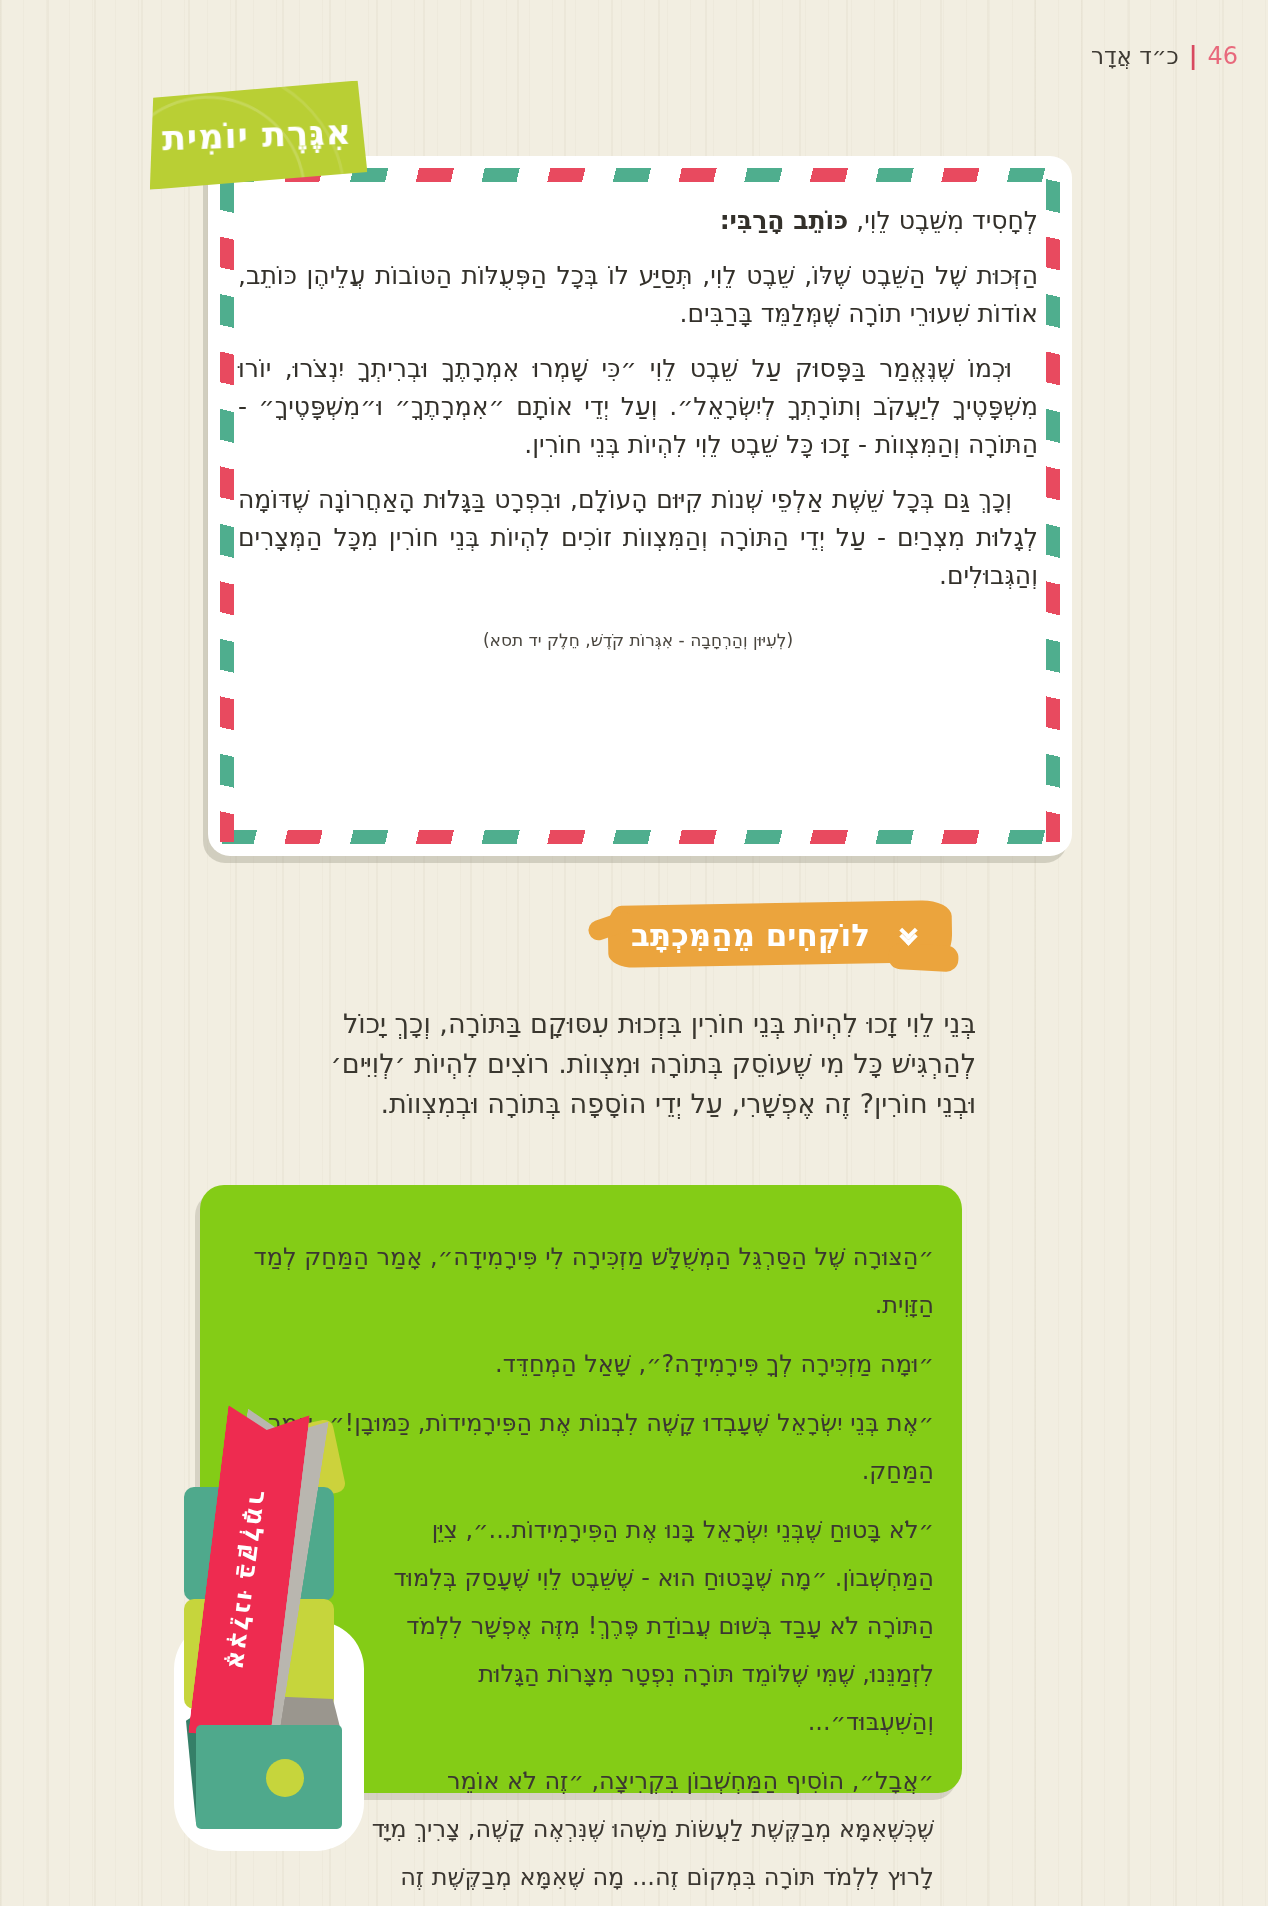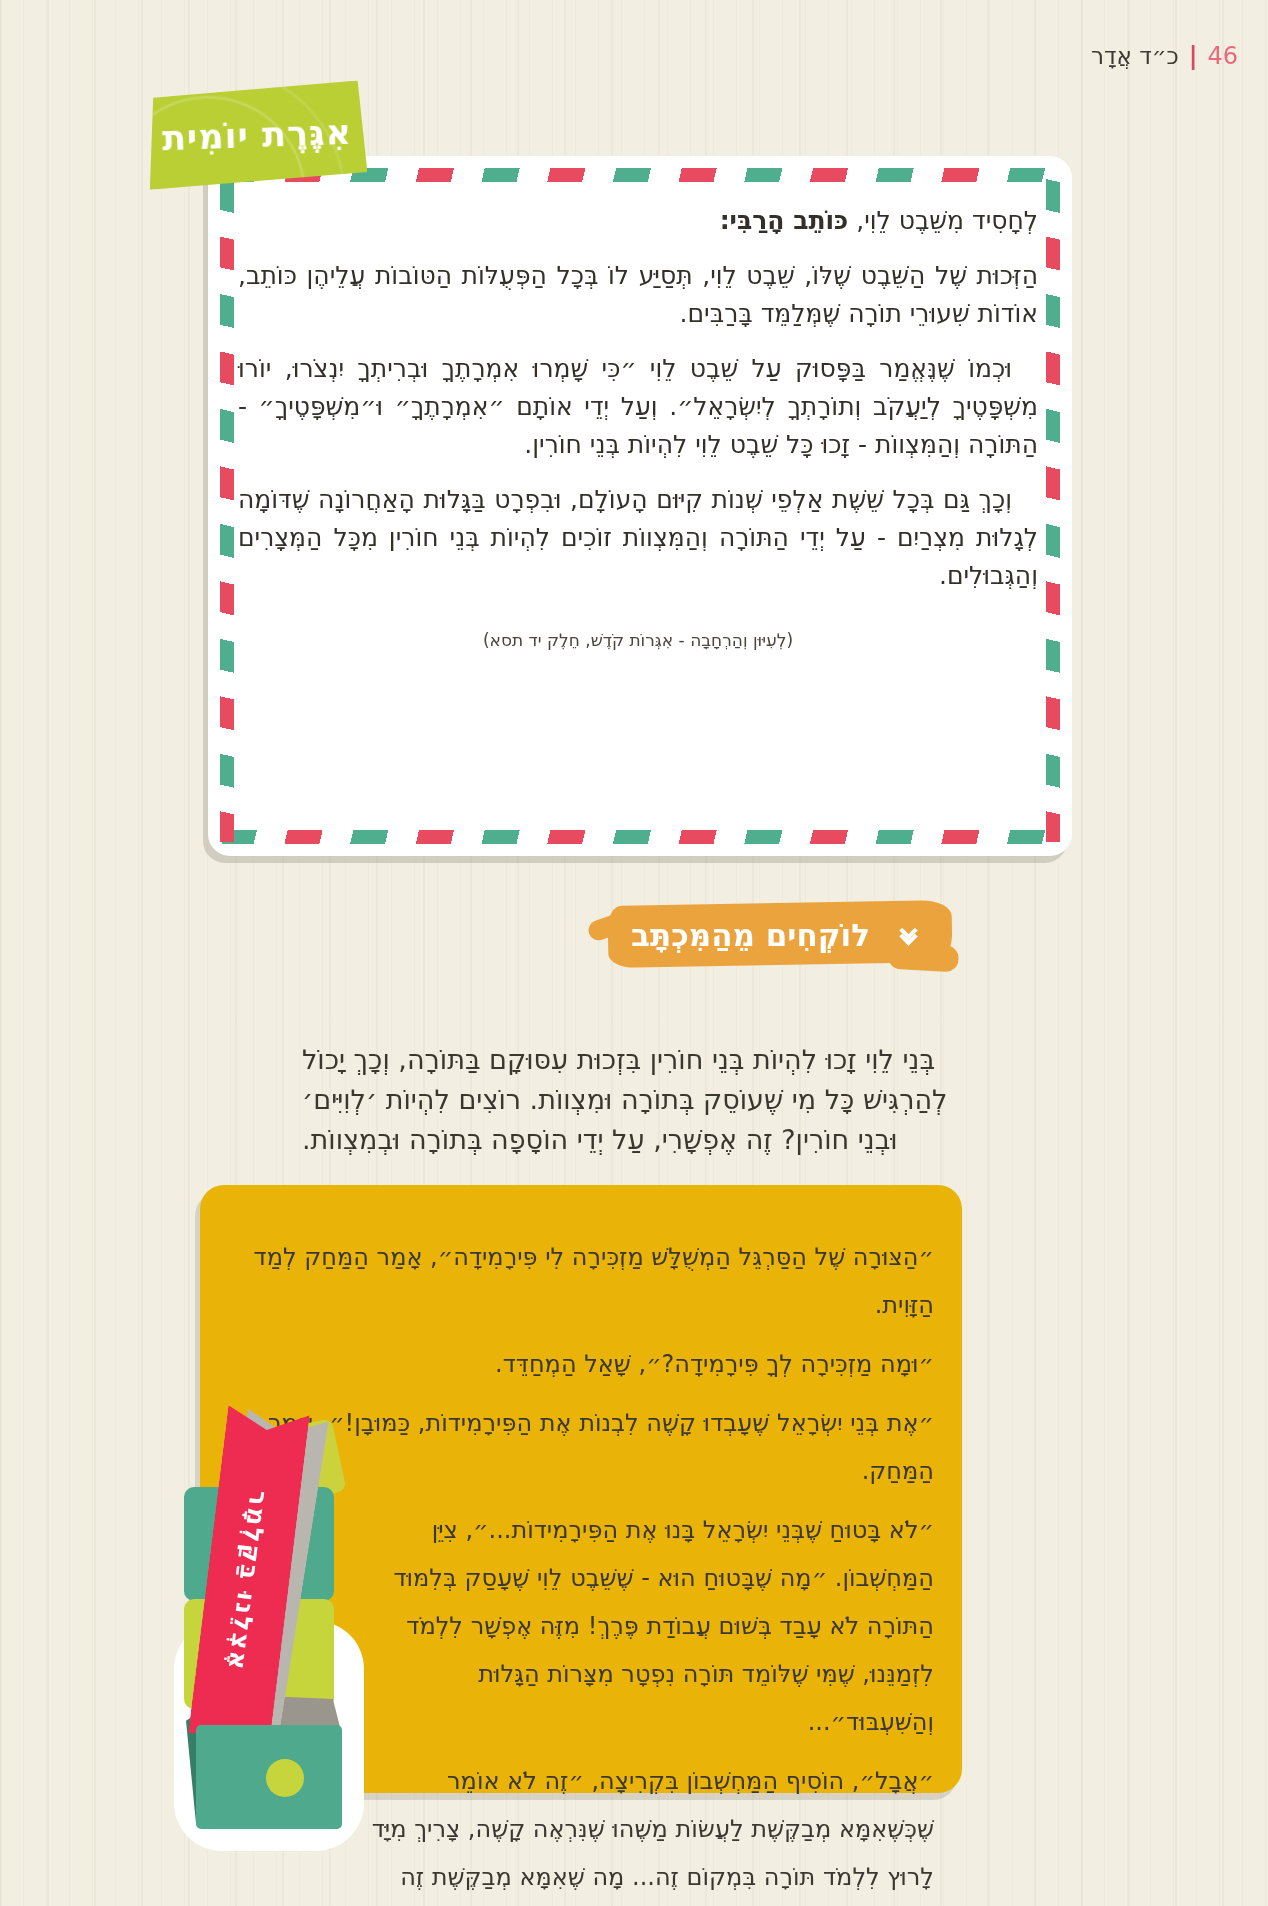--- a/index.html
+++ b/index.html
@@ -103,28 +103,28 @@
   }
   .takeaway-title { color:#ffffff; font-size:31px; font-weight:bold; }
   .chevrons { display:flex; flex-direction:column; align-items:center; margin-top:4px; }
   .chevrons .chev {
     width:13px; height:13px; border-left:4px solid #fff; border-bottom:4px solid #fff;
     transform:rotate(-45deg); margin-top:-7px;
   }
 
   
   .takeaway-body {
-    position:absolute; right:316px; top:1004px; width:650px;
-    font-size:27px; line-height:40px; text-align:left; color:#3a372f;margin-top:36px;
+    position:absolute; right:292px; top:1004px; width:650px;
+    font-size:27px; line-height:40px; text-align:right; color:#3a372f;
   }
 
   
   .story-card {
     position:absolute; left:200px; top:1185px; width:762px; height:608px;
-    background:#eab308; border-radius:24px;
+    background:#84cc16; border-radius:24px;
     box-shadow:-5px 7px 0 rgba(150,145,130,0.30);
     z-index:2;
   }
   .story-blob {
     position:absolute; left:-26px; bottom:-58px; width:190px; height:230px;
     background:#ffffff; border-radius:48px;
   }
   .story-text {
     position:absolute; inset:48px 28px 20px 30px;
     font-size:24px; line-height:48px; text-align:right; color:#3b3731;

